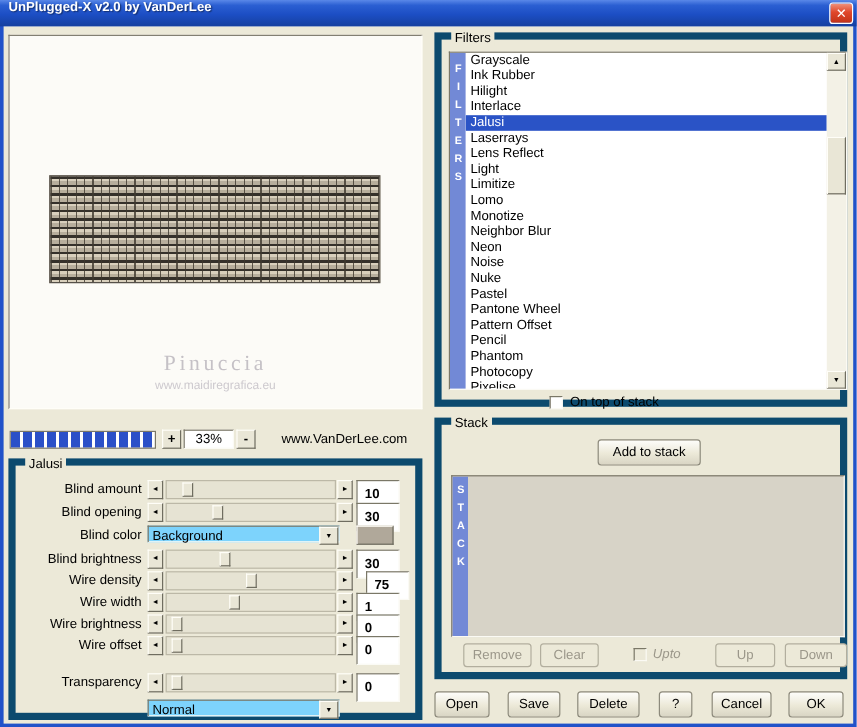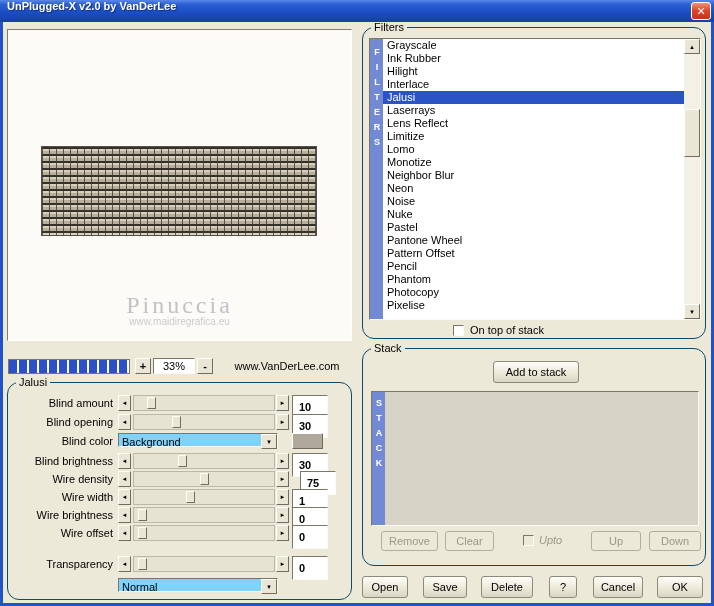--- a/index.html
+++ b/index.html
@@ -19,21 +19,21 @@
     background: linear-gradient(180deg,#f0927c 0%, #e0472b 45%, #c23318 100%);
     border:1px solid #fff; border-radius:3px; color:#fff; font-weight:bold; font-size:11px;
     display:flex; align-items:center; justify-content:center; cursor:default;
   }
 
   .content { position:absolute; left:3px; top:22px; width:708px; height:581px; background:#ece9d8; overflow:hidden; }
 
   .abs { position:absolute; }
   .raised { background:#e9e6d6; border:1px solid; border-color:#fffef8 #6f6d60 #6f6d60 #fffef8; }
 
-  .group { position:absolute; border:1px solid #0c4a6e; border-radius:12px; }
+  .group { position:absolute; border:6px solid #0c4a6e; border-radius:0; }
   .group-label { position:absolute; top:-8px; left:8px; background:#ece9d8; padding:0 3px; line-height:14px; }
 
   .btn {
     position:absolute; height:22px;
     background: linear-gradient(180deg,#fdfdfa 0%, #ece9d8 55%, #d9d5c4 100%);
     border:1px solid #8d8a7c; border-radius:3px;
     display:flex; align-items:center; justify-content:center; cursor:default;
   }
   .btn.disabled {
     background:#ece9d8; color:#9b978a; border:1px solid #b2ae9e; box-shadow:none;
@@ -61,21 +61,21 @@
   .fitem { height:13px; line-height:13px; padding-left:4px; white-space:nowrap; overflow:hidden; cursor:default; }
   .fitem.selected { background:#2a53c6; color:#fff; }
 
   .checkbox { position:absolute; width:11px; height:11px; background:#fff; border:1px solid; border-color:#7a7767 #fbfaf4 #fbfaf4 #7a7767; }
   .checkbox.disabled { background:#ece9d8; }
 
   .scroll { position:absolute; right:0; top:0; bottom:0; width:16px; background:#f3f1e6; }
   .scroll .sbtn { position:absolute; left:0; width:16px; height:15px; font-size:6px; display:flex; align-items:center; justify-content:center; }
   .scroll .sthumb { position:absolute; left:0; width:16px; }
 
-  .watermark1 { position:absolute; left:0; width:100%; text-align:center; font-family:"Liberation Serif","DejaVu Serif",serif; font-size:24px; letter-spacing:3px; color:#c5c1c6; }
+  .watermark1 { position:absolute; left:0; width:100%; text-align:center; font-family:"Liberation Serif","DejaVu Serif",serif; font-size:18px; letter-spacing:3px; color:#c5c1c6; }
   .watermark2 { position:absolute; left:0; width:100%; text-align:center; font-size:10px; color:#cdc9ce; }
 
   .blinds {
     position:absolute;
     background-color:#cfc7b5;
     background-image:
       repeating-linear-gradient(90deg, rgba(62,56,46,.8) 0 1px, transparent 1px 7px),
       repeating-linear-gradient(180deg, #34302a 0 2px, #d8cfbc 2px 4px, #b7ae9c 4px 7px);
     border:1px solid #55504a;
   }
@@ -255,20 +255,21 @@
         <div class="vstrip">FILTERS</div>
 
         <div class="abs" style="left:13px; top:0; right:16px; bottom:0; overflow:hidden;">
           <div class="fitem">Grayscale</div>
           <div class="fitem">Ink Rubber</div>
           <div class="fitem">Hilight</div>
           <div class="fitem">Interlace</div>
           <div class="fitem selected">Jalusi</div>
           <div class="fitem">Laserrays</div>
           <div class="fitem">Lens Reflect</div>
+          <div class="fitem">Light</div>
           <div class="fitem">Limitize</div>
           <div class="fitem">Lomo</div>
           <div class="fitem">Monotize</div>
           <div class="fitem">Neighbor Blur</div>
           <div class="fitem">Neon</div>
           <div class="fitem">Noise</div>
           <div class="fitem">Nuke</div>
           <div class="fitem">Pastel</div>
           <div class="fitem">Pantone Wheel</div>
           <div class="fitem">Pattern Offset</div>

